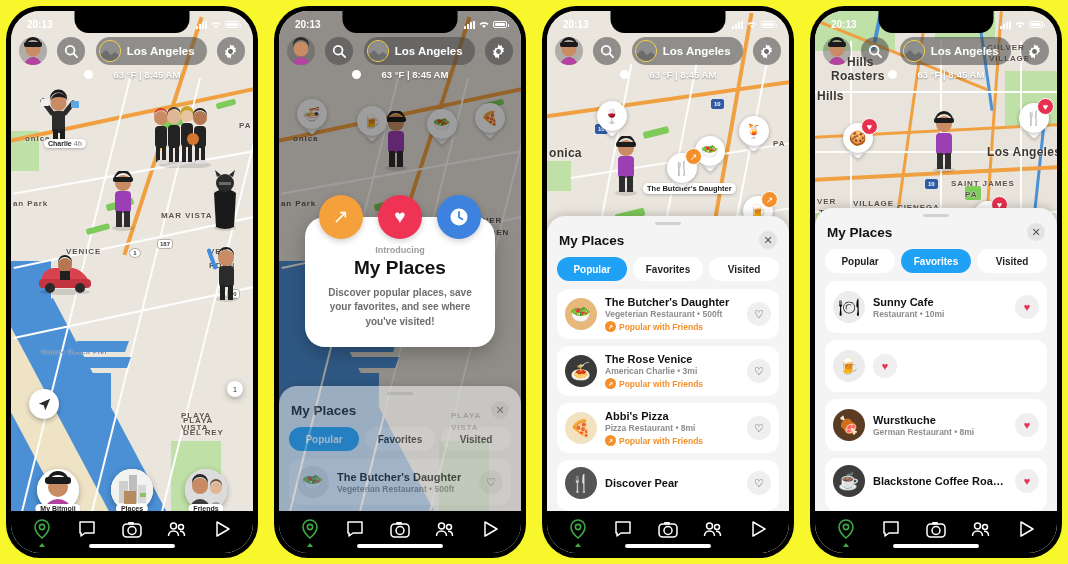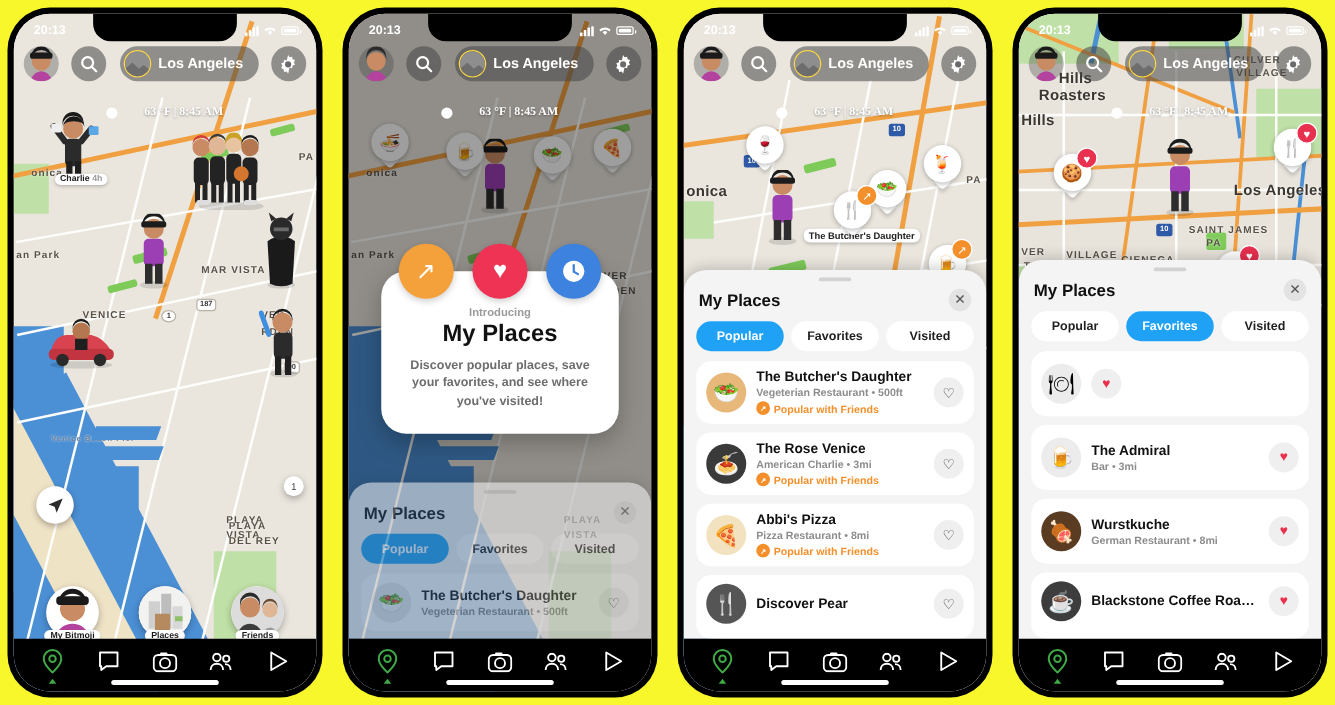--- a/index.html
+++ b/index.html
@@ -90,22 +90,22 @@
   }
   .loc-pill {
     height:28px; border-radius:15px; background:rgba(70,70,70,.55);
     display:flex; align-items:center; gap:6px; padding:0 12px 0 3px; color:#fff;
     font-size:11.5px; font-weight:700;
   }
   .loc-thumb {
     width:22px;height:22px;border-radius:50%;border:1.5px solid #ffd83d;overflow:hidden;flex:0 0 auto;
   }
   .weather {
-    margin-top:20px; display:flex; align-items:center; justify-content:center; gap:21px;
-    color:#fff; font-size:9.5px; font-weight:600; text-shadow:0 1px 2px rgba(0,0,0,.4);font-family:Liberation Serif, serif;
+    margin-top:4px; display:flex; align-items:center; justify-content:center; gap:21px;
+    color:#fff; font-size:9.5px; font-weight:600; text-shadow:0 1px 2px rgba(0,0,0,.4);
   }
   .sun-dot{width:9px;height:9px;border-radius:50%;background:#fff;display:inline-block;}
 
   
   .person { position:absolute; z-index:12; }
   .nametag {
     position:absolute; background:#fff; border-radius:5px; padding:1px 4px;
     font-size:7px; font-weight:700; color:#222; white-space:nowrap;
     box-shadow:0 1px 3px rgba(0,0,0,.25); z-index:16;
   }
@@ -972,28 +972,28 @@
           <div class="close-btn">✕</div>
         </div>
         <div class="pills">
           <div class="pill">Popular</div>
           <div class="pill active">Favorites</div>
           <div class="pill">Visited</div>
         </div>
         <div class="place-list">
           <div class="place" style="padding:10px 8px;">
             <div class="thumb">🍽</div>
+            <div class="pinfo">
+              <div class="pname">Sunny Cafe</div>
+              <div class="pmeta">Restaurant • 10mi</div>
+            </div>
             <div class="heart-btn on">♥</div>
           </div>
           <div class="place" style="padding:10px 8px;">
             <div class="thumb">🍺</div>
-            <div class="pinfo">
-              <div class="pname">The Admiral</div>
-              <div class="pmeta">Bar • 3mi</div>
-            </div>
             <div class="heart-btn on">♥</div>
           </div>
           <div class="place" style="padding:10px 8px;">
             <div class="thumb" style="background:#5a3c22;">🍖</div>
             <div class="pinfo">
               <div class="pname">Wurstkuche</div>
               <div class="pmeta">German Restaurant • 8mi</div>
             </div>
             <div class="heart-btn on">♥</div>
           </div>

